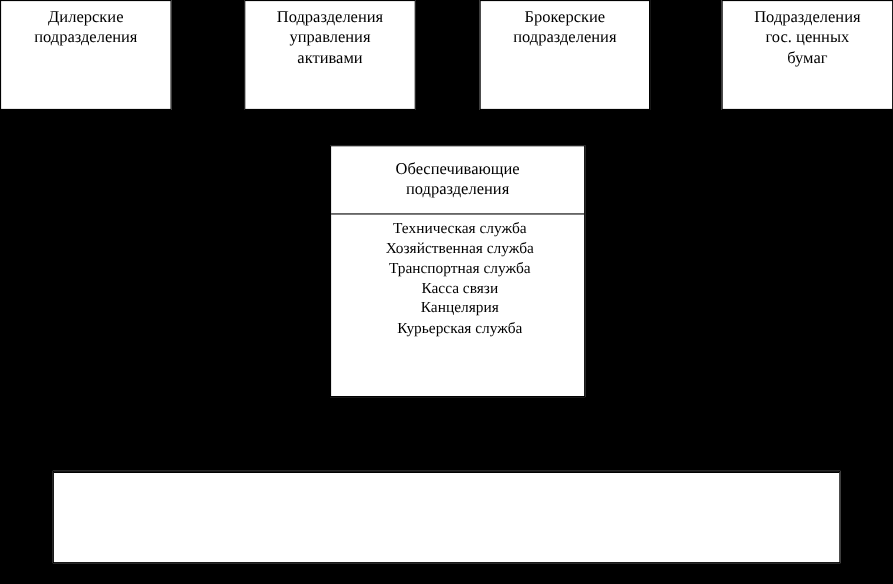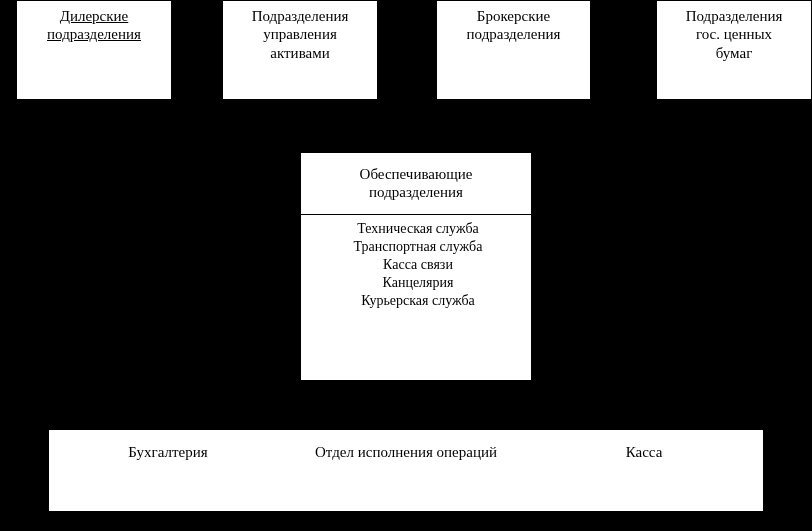--- a/index.html
+++ b/index.html
@@ -38,26 +38,26 @@
     font-size: 14px;
     line-height: 1.30;
     padding: 5px 0 6px 4px;
     text-align: center;
   }
   .box-list div {
     white-space: nowrap;
   }
 
   
-  #box-dealer   { left: 16px;   top: 0px;  width: 156px; height: 100px; text-decoration: underline; }
+  #box-dealer   { left: 0px;   top: 0px;  width: 156px; height: 100px; }
   #box-assets   { left: 222px; top: 0px;  width: 156px; height: 100px; }
   #box-broker   { left: 436px; top: 0px;  width: 155px; height: 100px; }
   #box-govsec   { left: 656px; top: 0px;  width: 156px; height: 100px; }
 
-  #box-support  { left: 300px; top: 152px; width: 232px; height: 229px; }
+  #box-support  { left: 300px; top: 132px; width: 232px; height: 229px; }
 
   #box-management { left: 48px; top: 428px; width: 716px; height: 84px; }
 
   .mgmt-title {
     font-size: 17px;
     padding: 10px 4px 9px 4px;
     text-align: center;
   }
   .mgmt-row {
     display: flex;
@@ -96,29 +96,25 @@
 гос. ценных
 бумаг</div>
   </div>
 
   <div class="box" id="box-support">
     <div class="box-title" style="white-space: pre-line; padding-top:12px; padding-bottom:12px;">Обеспечивающие
 подразделения</div>
     <div class="divider"></div>
     <div class="box-list">
       <div>Техническая служба</div>
+      <div>Хозяйственная служба</div>
       <div>Транспортная служба</div>
       <div>Касса связи</div>
       <div>Канцелярия</div>
       <div>Курьерская служба</div>
     </div>
   </div>
 
   <div class="box" id="box-management">
     <div class="divider"></div>
-    <div class="mgmt-row">
-      <div class="mgmt-cell">Бухгалтерия</div>
-      <div class="mgmt-cell">Отдел исполнения операций</div>
-      <div class="mgmt-cell">Касса</div>
-    </div>
   </div>
 
 </div>
 
 </body></html>

